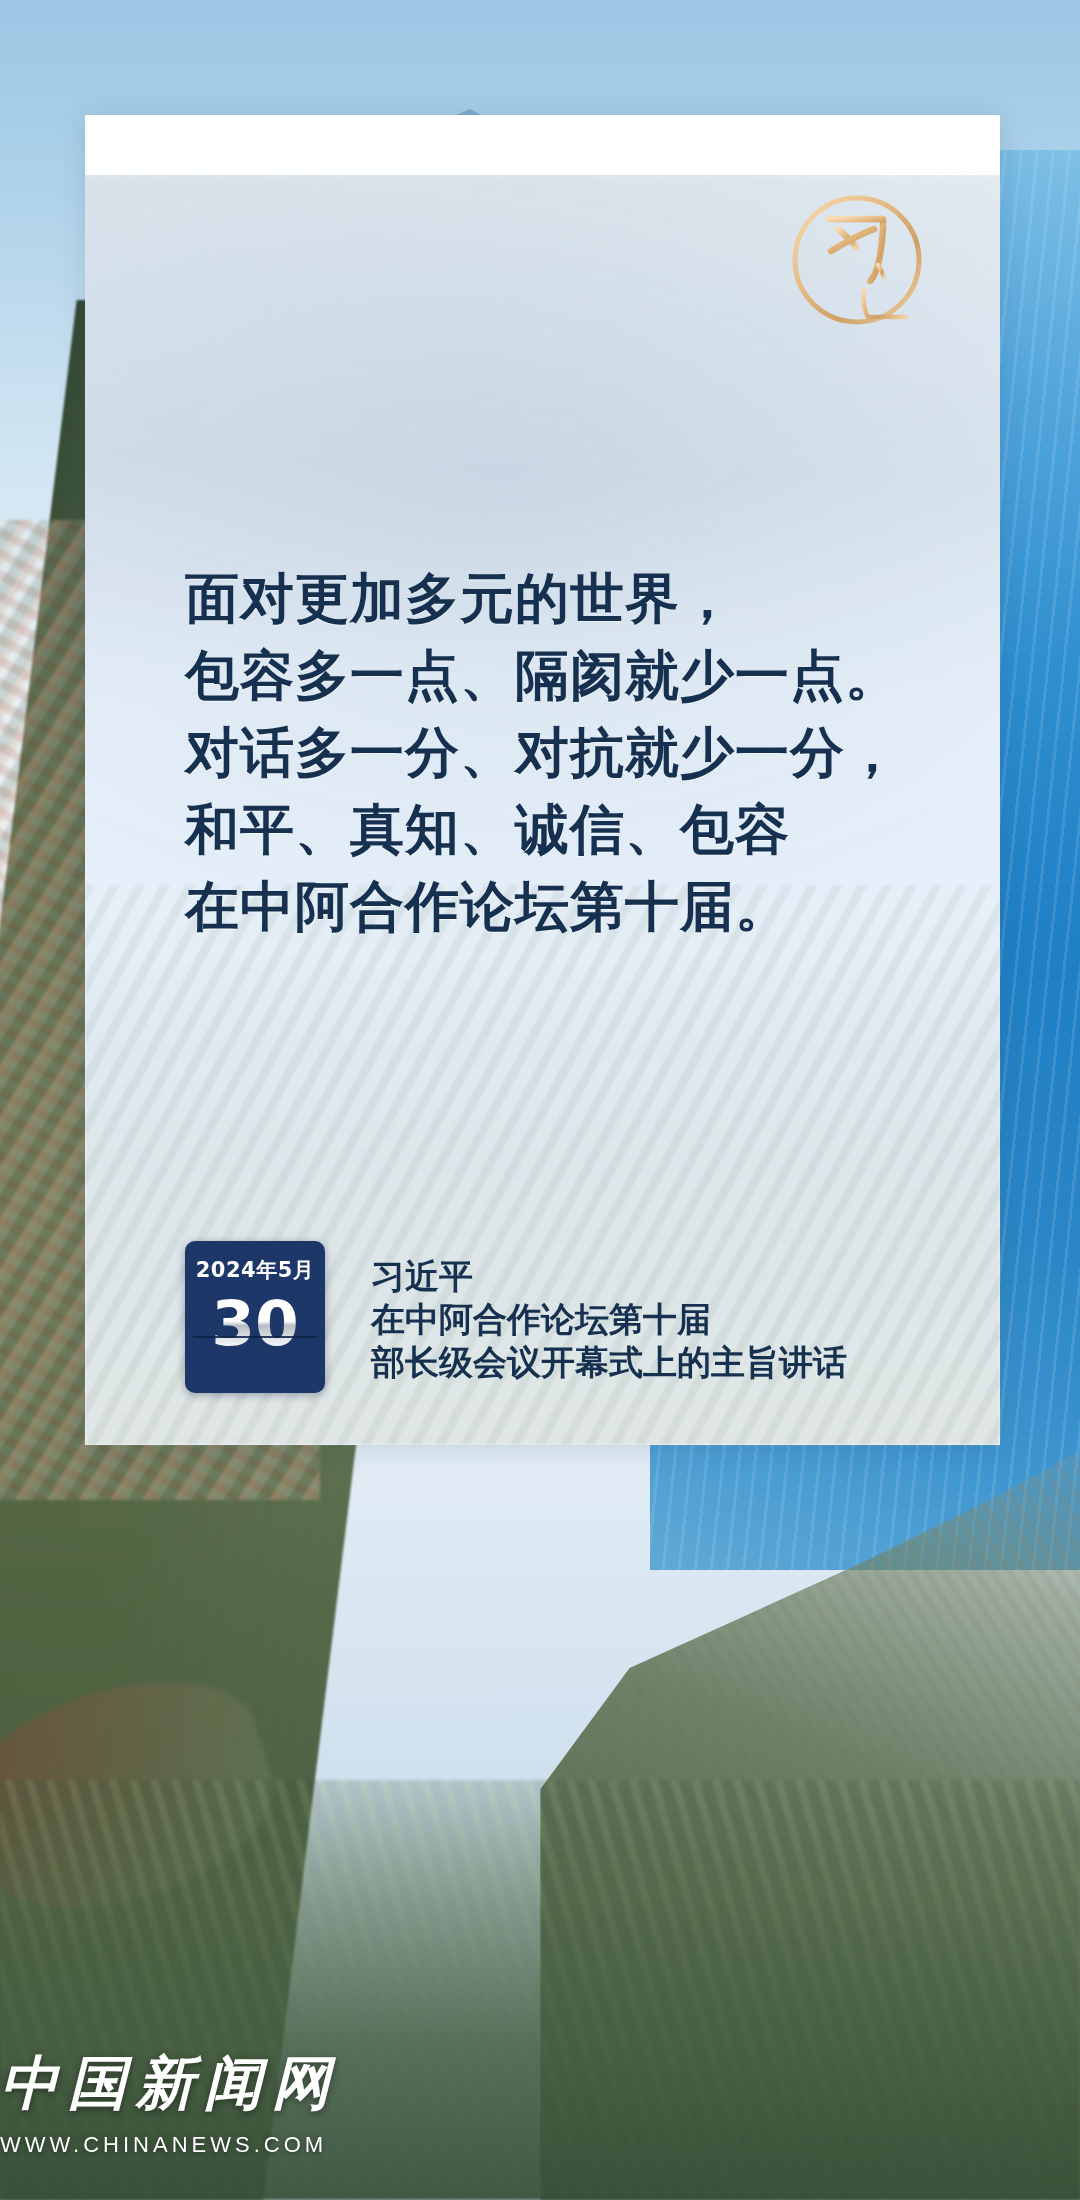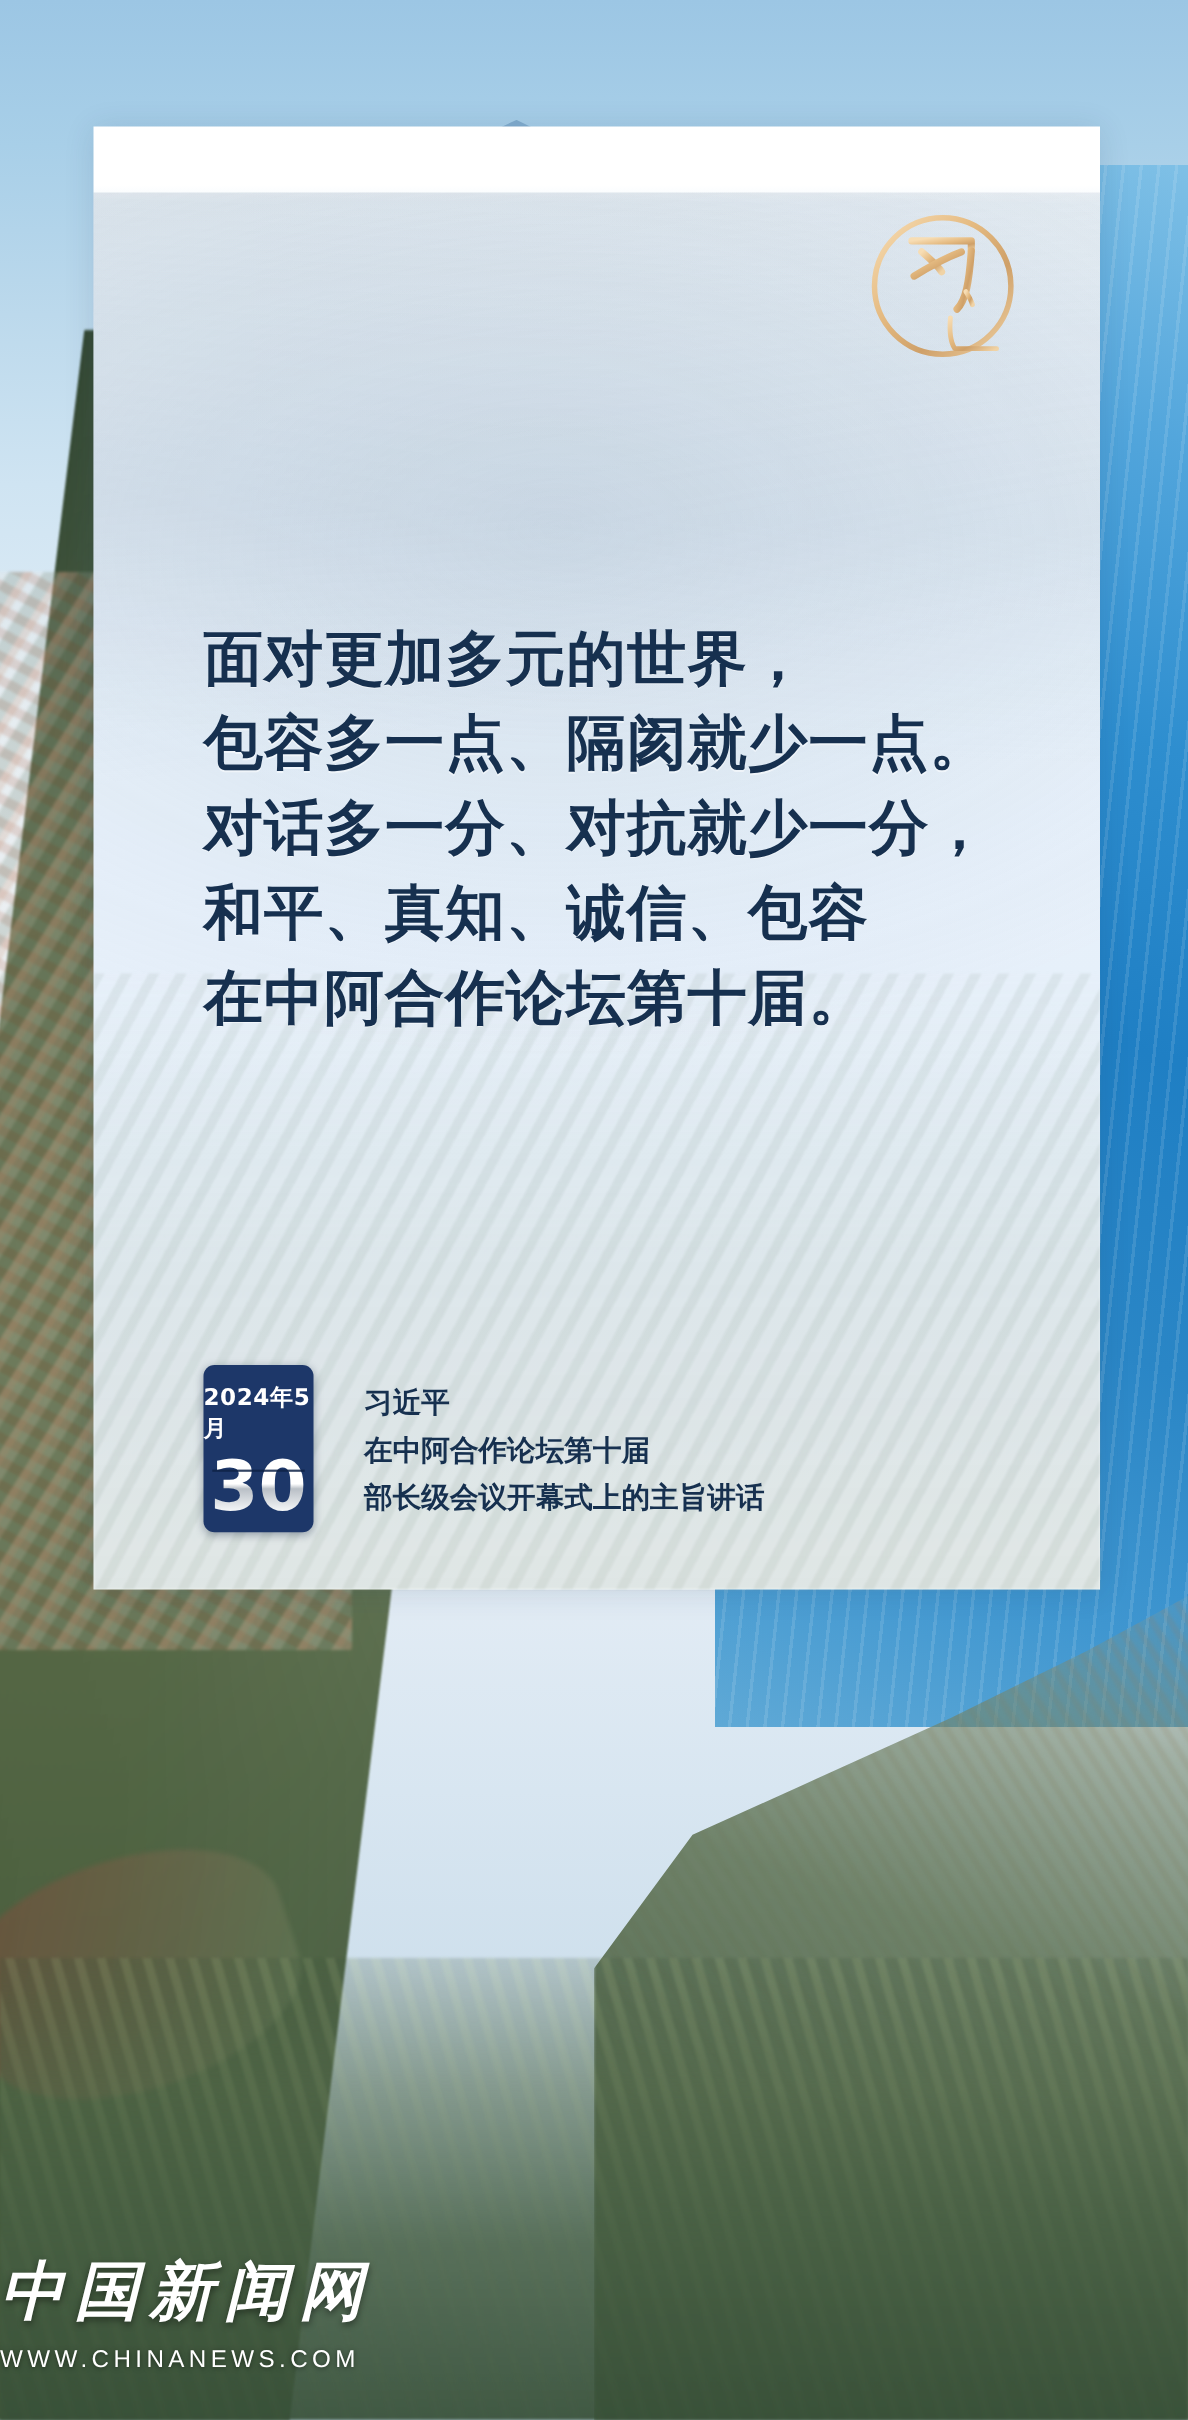--- a/index.html
+++ b/index.html
@@ -139,21 +139,21 @@
     white-space:nowrap;
     text-shadow:0 1px 0 rgba(255,255,255,.5);
   }
 
   
   #credit{
     position:absolute; left:100px; bottom:52px;
     display:flex; align-items:flex-start; gap:46px;
   }
   .date-badge{
-    width:100px; height:152px;
+    width:140px; height:152px;
     background:#1d3769;
     border-radius:10px;
     display:flex; flex-direction:column; align-items:center;
     padding-top:15px;
     position:relative;
     box-shadow:0 2px 8px rgba(10,25,55,.35);
   }
   .date-badge .ym{
     color:#ffffff; font-size:21px; font-weight:bold; letter-spacing:.5px;
     font-family:"DejaVu Sans","Liberation Sans",sans-serif;
@@ -169,21 +169,21 @@
   .date-badge .flip-line{
     position:absolute; left:8px; right:8px; top:95px;
     height:2px; background:#0e2246; opacity:.85;
   }
   .credit-text{
     padding-top:14px;
   }
   .credit-text div{
     font-family:"DejaVu Sans","Liberation Sans",sans-serif;
     font-weight:bold;
-    font-size:26px;
+    font-size:34px;
     line-height:43px;
     color:#16304f;
     white-space:nowrap;
   }
 
   
   #brand{
     position:absolute; left:0; right:0; bottom:42px;
     text-align:left;
   }

